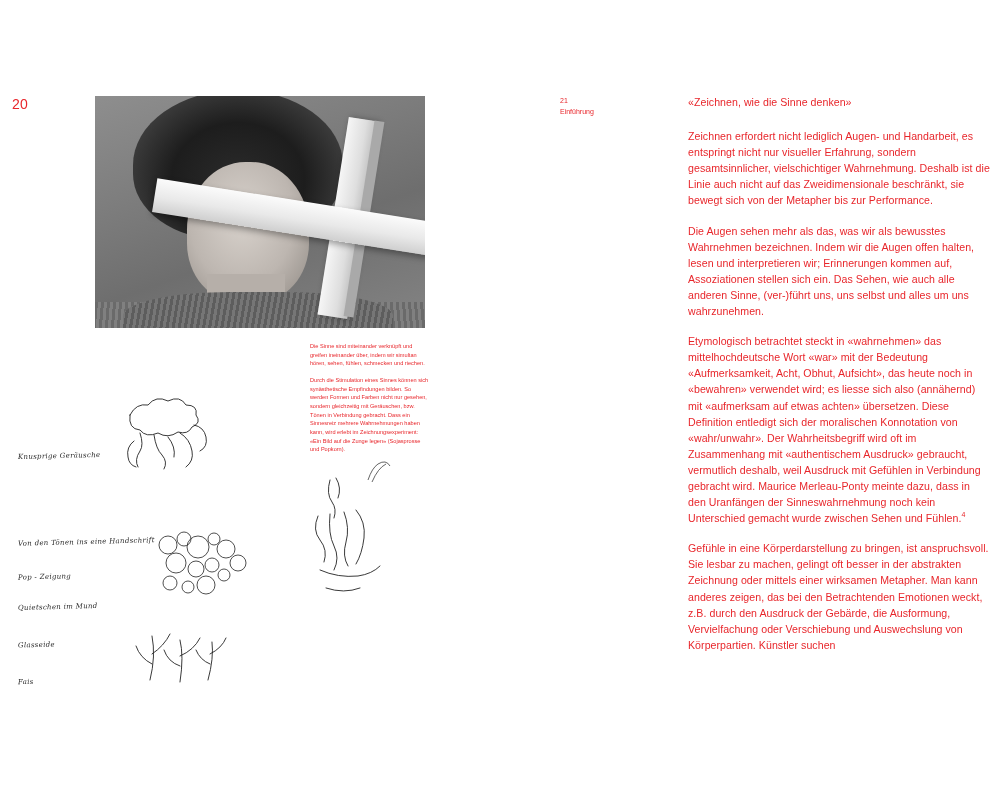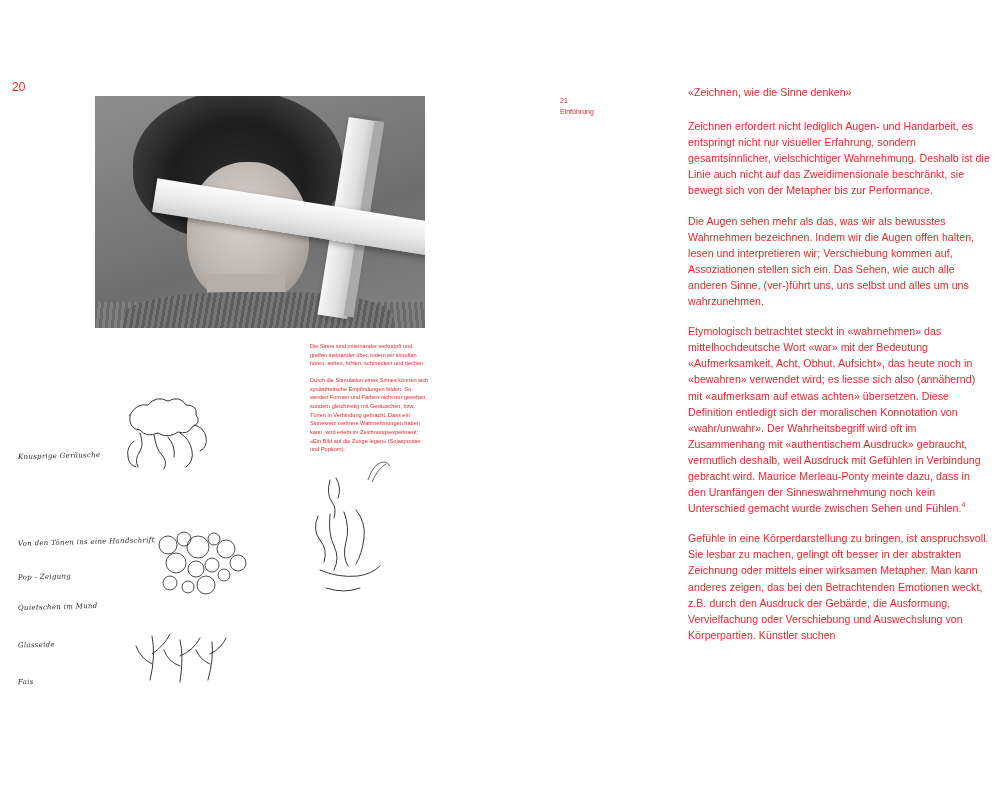--- a/index.html
+++ b/index.html
@@ -25,22 +25,22 @@
   .page-left {
     position: absolute;
     left: 0;
     top: 0;
     width: 500px;
     height: 800px;
   }
   .folio-left {
     position: absolute;
     left: 12px;
-    top: 80px;
-    font-size: 12px;
+    top: 96px;
+    font-size: 14px;
     color: #e8262b;
     letter-spacing: 0.2px;
   }
   .photo {
     position: absolute;
     left: 95px;
     top: 96px;
     width: 330px;
     height: 232px;
     background: linear-gradient(160deg, #8e8e8e 0%, #7c7c7c 35%, #6e6e6e 60%, #848484 100%);
@@ -170,21 +170,21 @@
     font-size: 7px;
     color: #e8262b;
     line-height: 1.5;
   }
   .folio-right .num { display: block; }
   .folio-right .sec { display: block; }
 
   .textcol {
     position: absolute;
     left: 188px;
-    top: 84px;
+    top: 94px;
     width: 302px;
     color: #e8262b;
     font-size: 10.6px;
     line-height: 1.52;
     letter-spacing: 0.05px;
   }
   .textcol p { margin: 0 0 14px 0; }
   .textcol p.first { margin-bottom: 18px; }
   sup { font-size: 7px; vertical-align: super; }
 </style>
@@ -288,19 +288,19 @@
 
   <div class="page-right">
     <div class="folio-right">
       <span class="num">21</span>
       <span class="sec">Einführung</span>
     </div>
 
     <div class="textcol">
       <p class="first">«Zeichnen, wie die Sinne denken»</p>
       <p>Zeichnen erfordert nicht lediglich Augen- und Handarbeit, es entspringt nicht nur visueller Erfahrung, sondern gesamtsinnlicher, vielschichtiger Wahrnehmung. Deshalb ist die Linie auch nicht auf das Zweidimensionale beschränkt, sie bewegt sich von der Metapher bis zur Performance.</p>
-      <p>Die Augen sehen mehr als das, was wir als bewusstes Wahrnehmen bezeichnen. Indem wir die Augen offen halten, lesen und interpretieren wir; Verschiebung kommen auf, Assoziationen stellen sich ein. Das Sehen, wie auch alle anderen Sinne, (ver-)führt uns, uns selbst und alles um uns wahrzunehmen.</p>
+      <p>Die Augen sehen mehr als das, was wir als bewusstes Wahrnehmen bezeichnen. Indem wir die Augen offen halten, lesen und interpretieren wir; Erinnerungen kommen auf, Assoziationen stellen sich ein. Das Sehen, wie auch alle anderen Sinne, (ver-)führt uns, uns selbst und alles um uns wahrzunehmen.</p>
       <p><span>Etymologisch betrachtet steckt in «wahrnehmen» das mittelhochdeutsche Wort «war» mit der Bedeutung «Aufmerksamkeit, Acht, Obhut, Aufsicht», das heute noch in «bewahren» verwendet wird; es liesse sich also (annähernd) mit «aufmerksam auf etwas achten» übersetzen. Diese Definition entledigt sich der moralischen Konnotation von «wahr/unwahr». Der Wahrheitsbegriff wird oft im Zusammenhang mit «authentischem Ausdruck» gebraucht, vermutlich deshalb, weil Ausdruck mit Gefühlen in Verbindung gebracht wird. Maurice Merleau-Ponty meinte dazu, dass in den Uranfängen der Sinneswahrnehmung noch kein Unterschied gemacht wurde zwischen Sehen und Fühlen.</span><sup>4</sup></p>
       <p>Gefühle in eine Körperdarstellung zu bringen, ist anspruchsvoll. Sie lesbar zu machen, gelingt oft besser in der abstrakten Zeichnung oder mittels einer wirksamen Metapher. Man kann anderes zeigen, das bei den Betrachtenden Emotionen weckt, z.B. durch den Ausdruck der Gebärde, die Ausformung, Vervielfachung oder Verschiebung und Auswechslung von Körperpartien. Künstler suchen</p>
     </div>
   </div>
 
 </div>
 
 </body></html>

